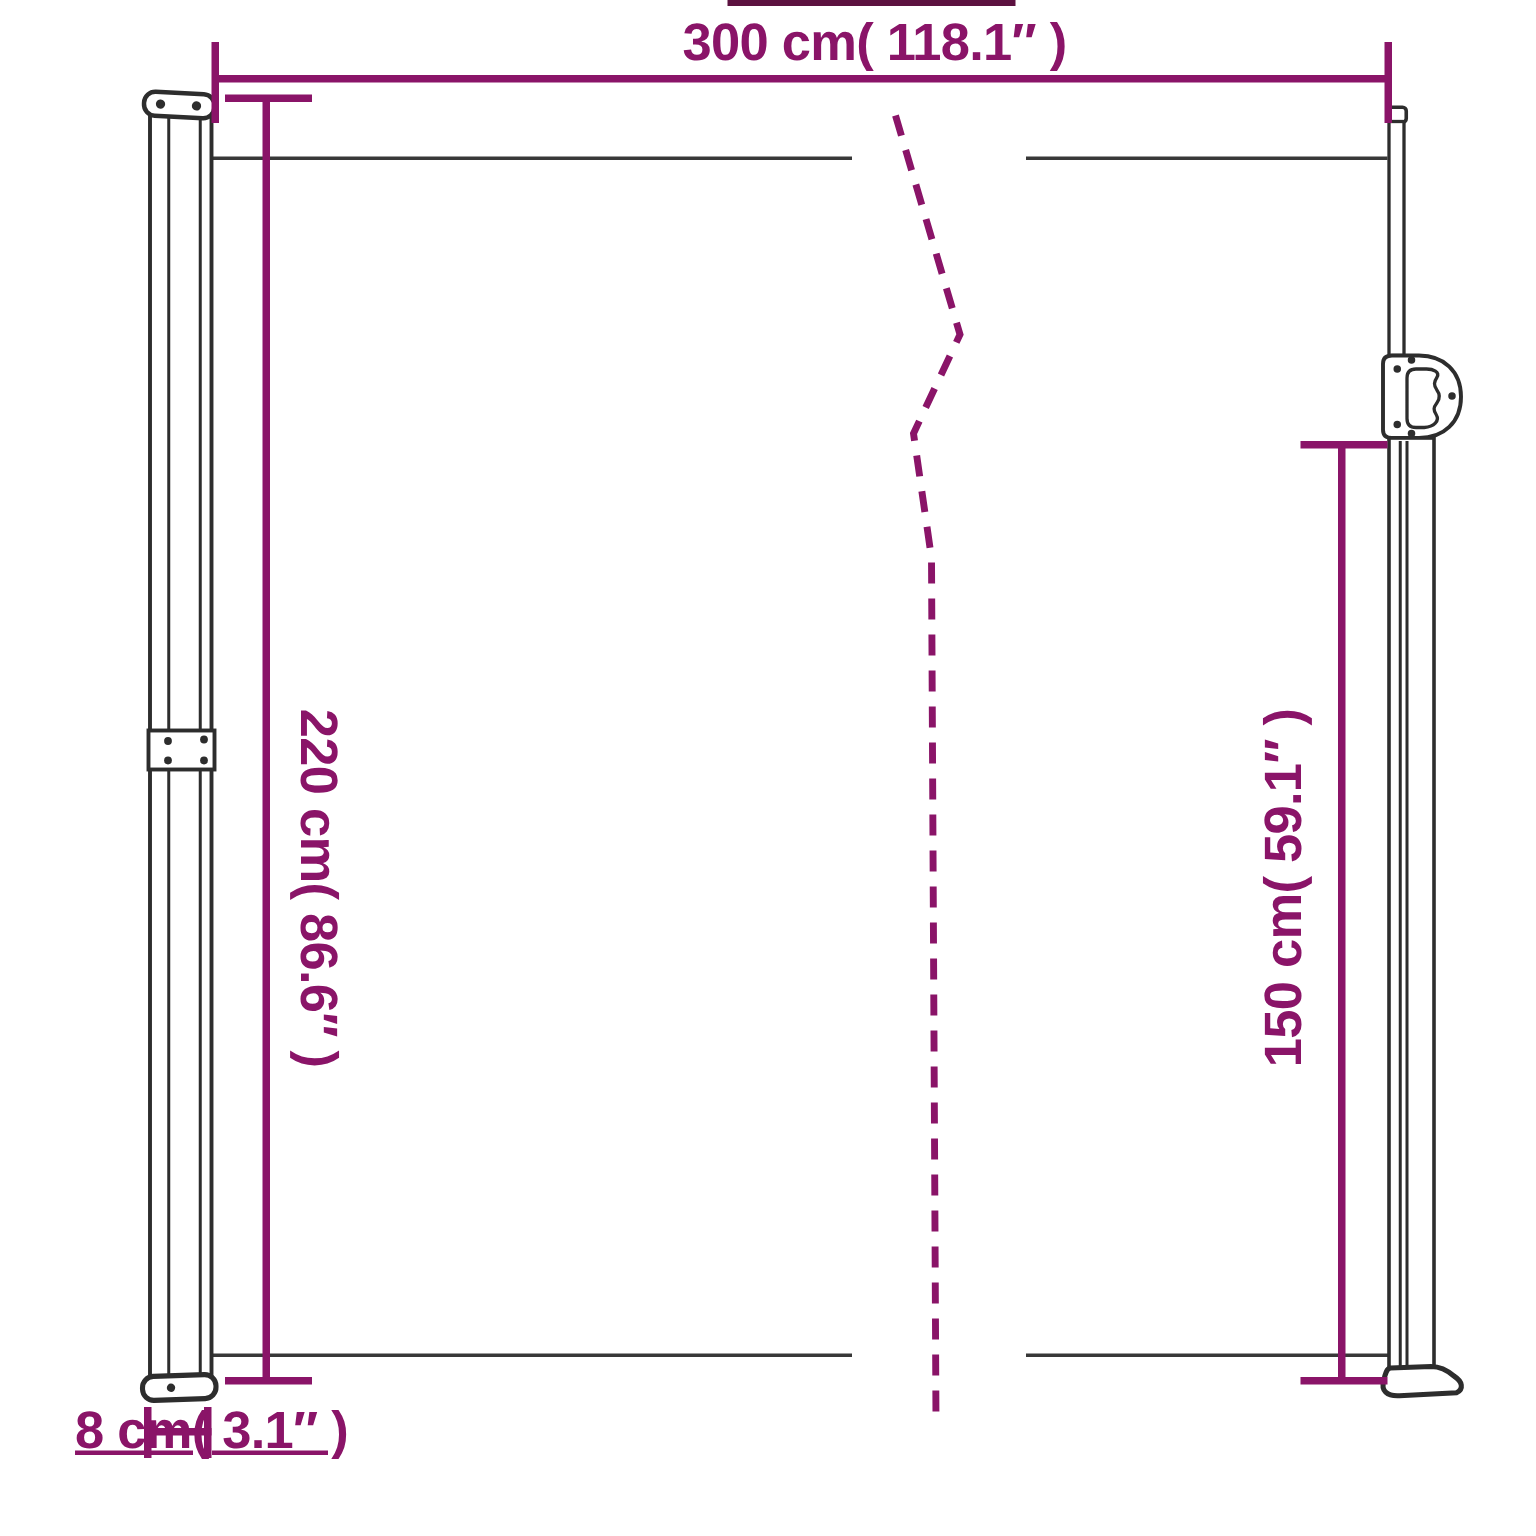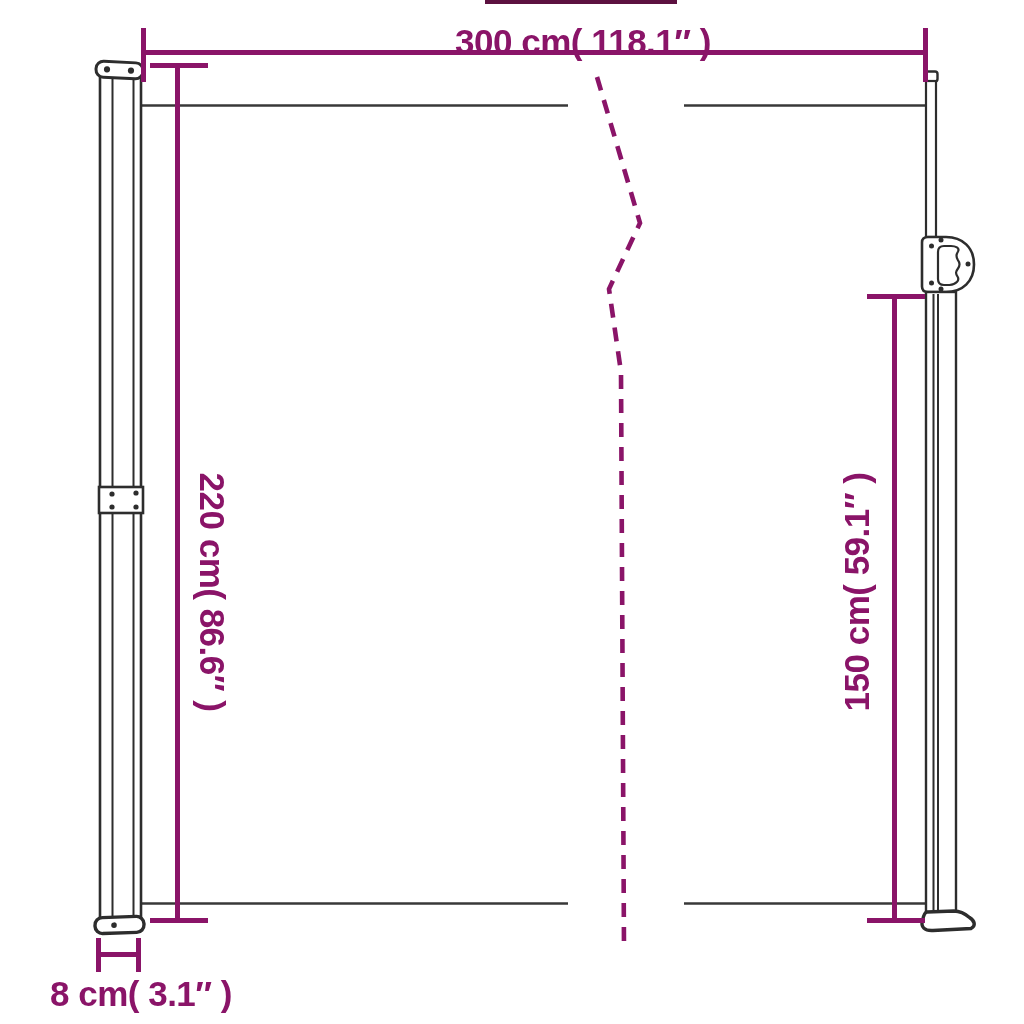--- a/index.html
+++ b/index.html
@@ -14,24 +14,24 @@
   .dim-label{
     position:absolute;
     color:#8A1468;
     font-weight:bold;
     font-size:35px;
     letter-spacing:-0.5px;
     white-space:nowrap;
     line-height:1;
     user-select:none;
   }
-  .dim-label.top{ left:583px; top:24px; transform:translateX(-50%);text-align:center; }
+  .dim-label.top{ left:583px; top:11px; transform:translateX(-50%);text-align:center; }
   .dim-label.left-rot{ left:212px; top:592px; transform:translate(-50%,-50%) rotate(90deg); }
   .dim-label.right-rot{ left:856px; top:592px; transform:translate(-50%,-50%) rotate(-90deg); }
-  .dim-label.bottom{ left:141px; top:976px; transform:translateX(-50%); }
+  .dim-label.bottom{ left:141px; top:936px; transform:translateX(-50%);text-decoration:underline; }
 </style>
 </head>
 <body>
 
 <div class="stage">
 
   <svg width="1024" height="1024" viewBox="0 0 1024 1024">
 
     <rect x="485" y="0" width="192" height="4" fill="#5C1140"></rect>
 

